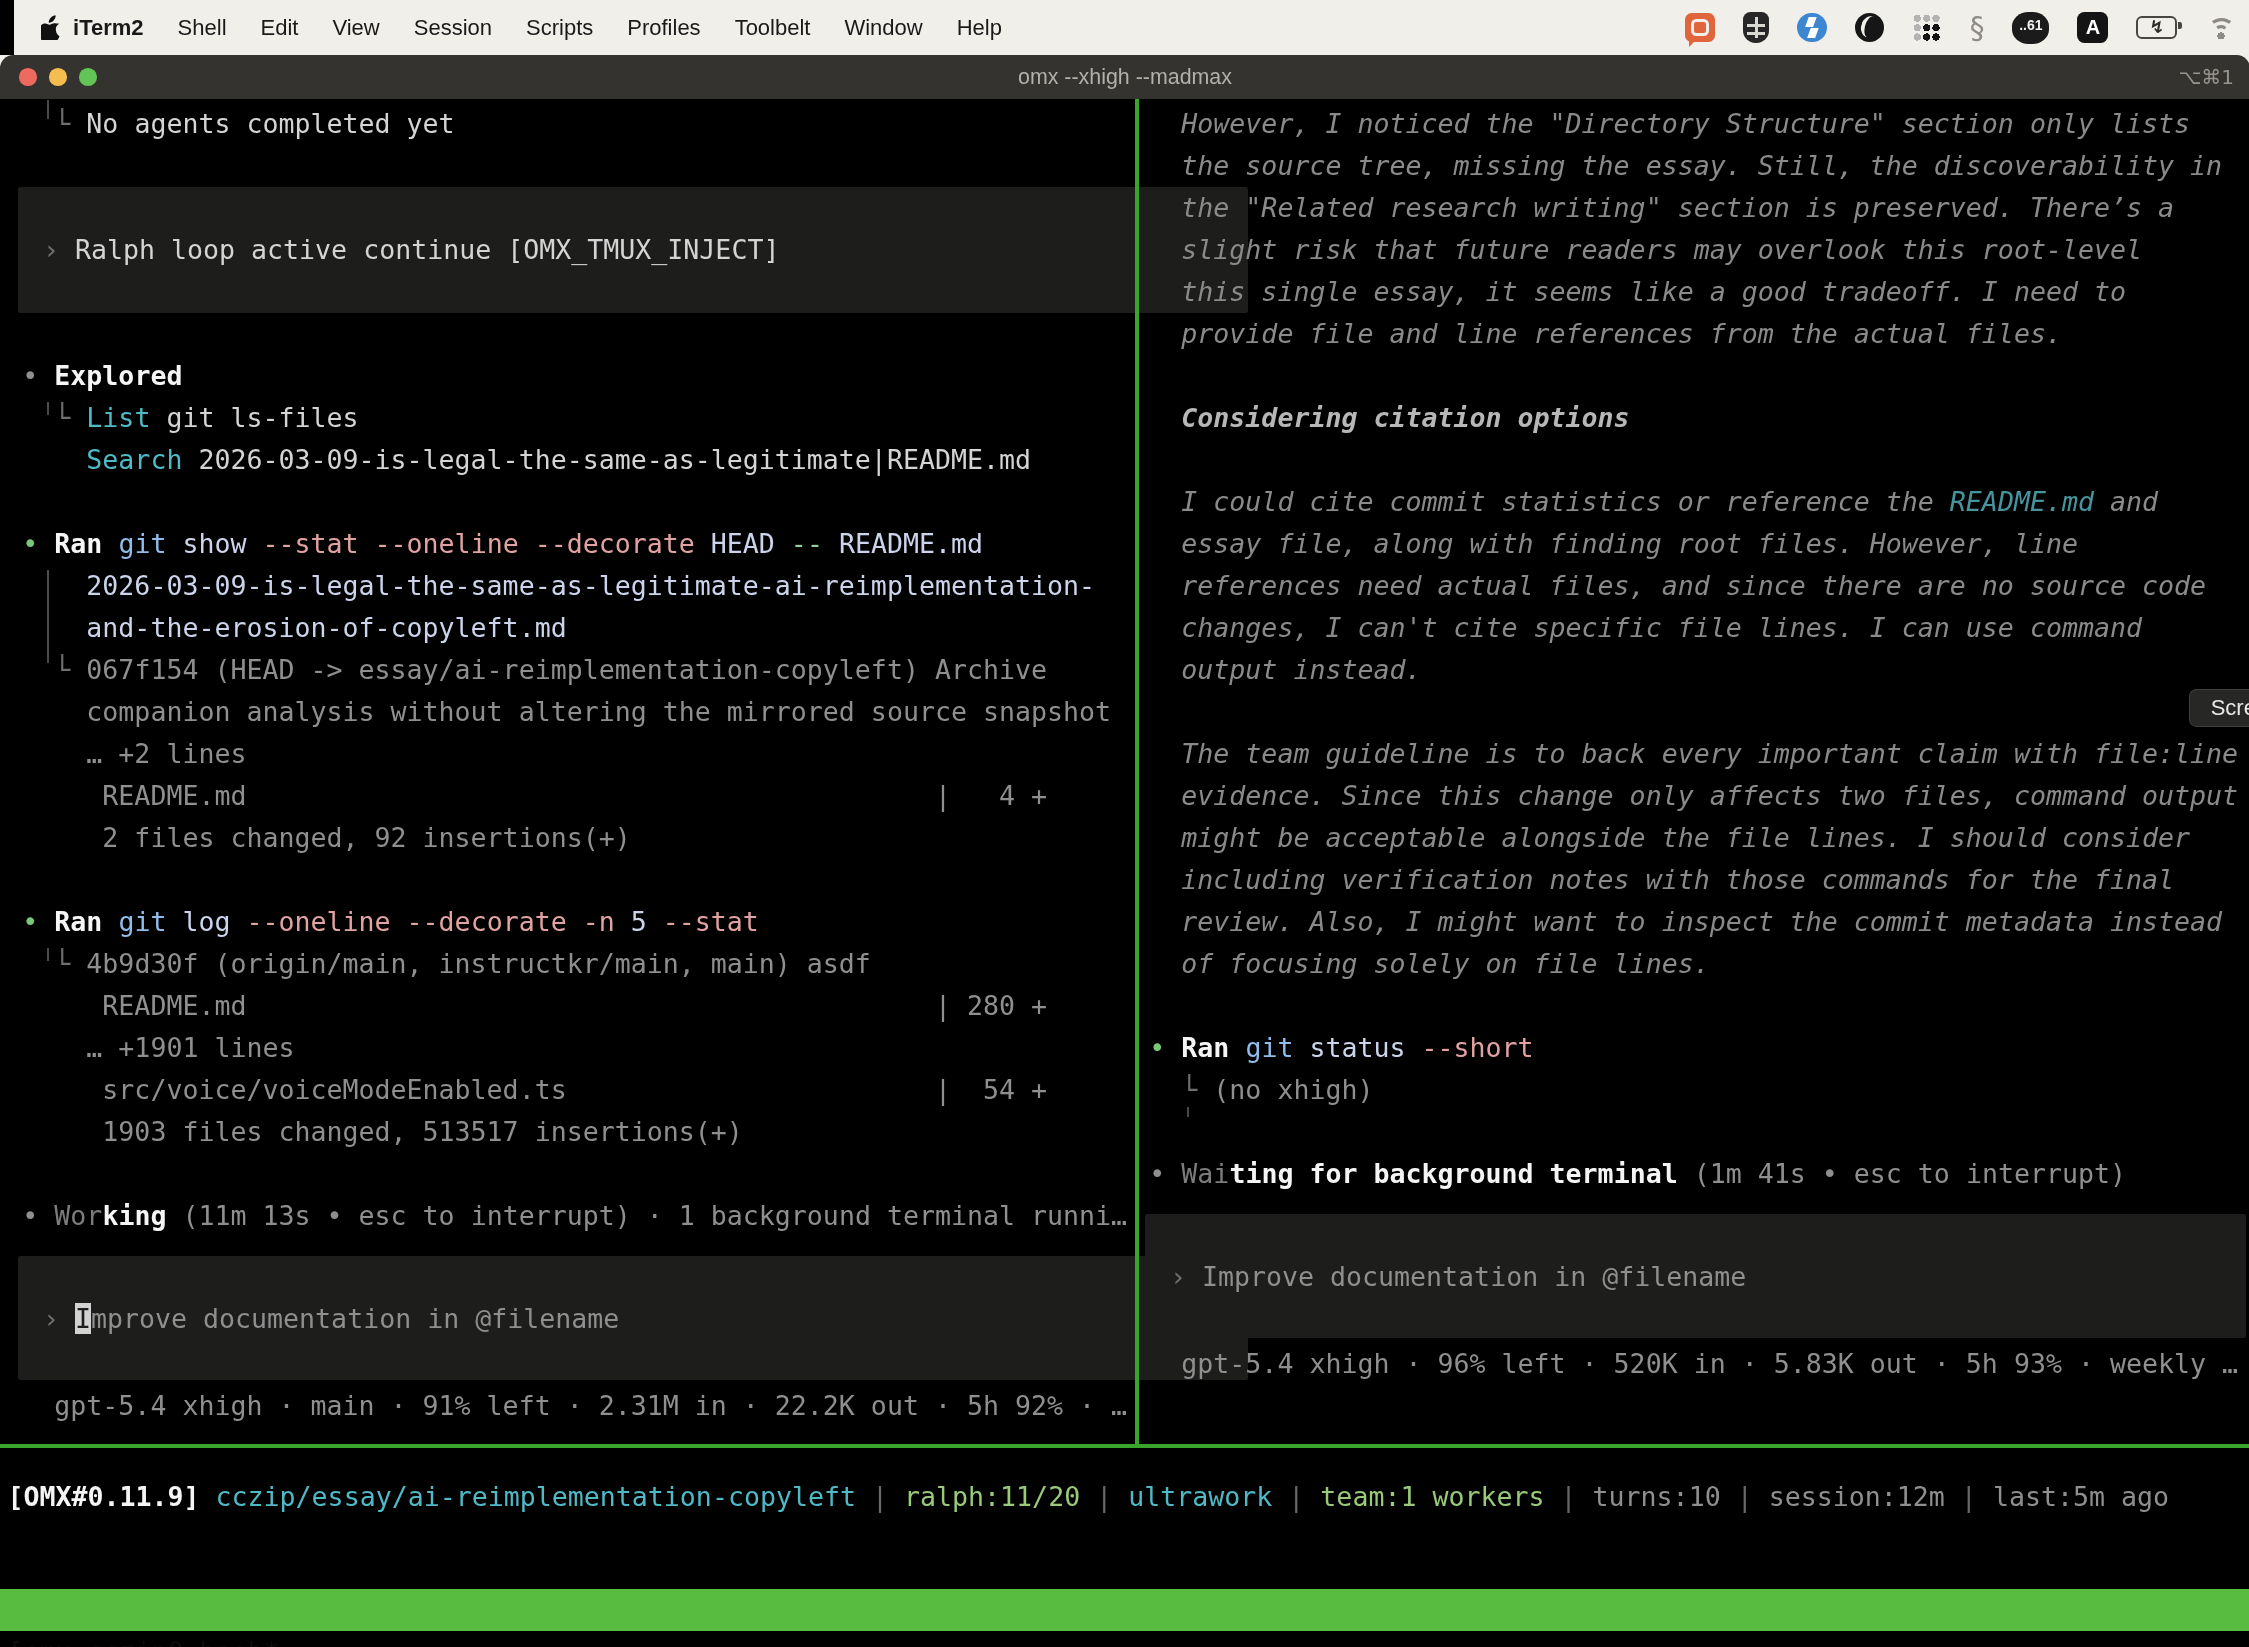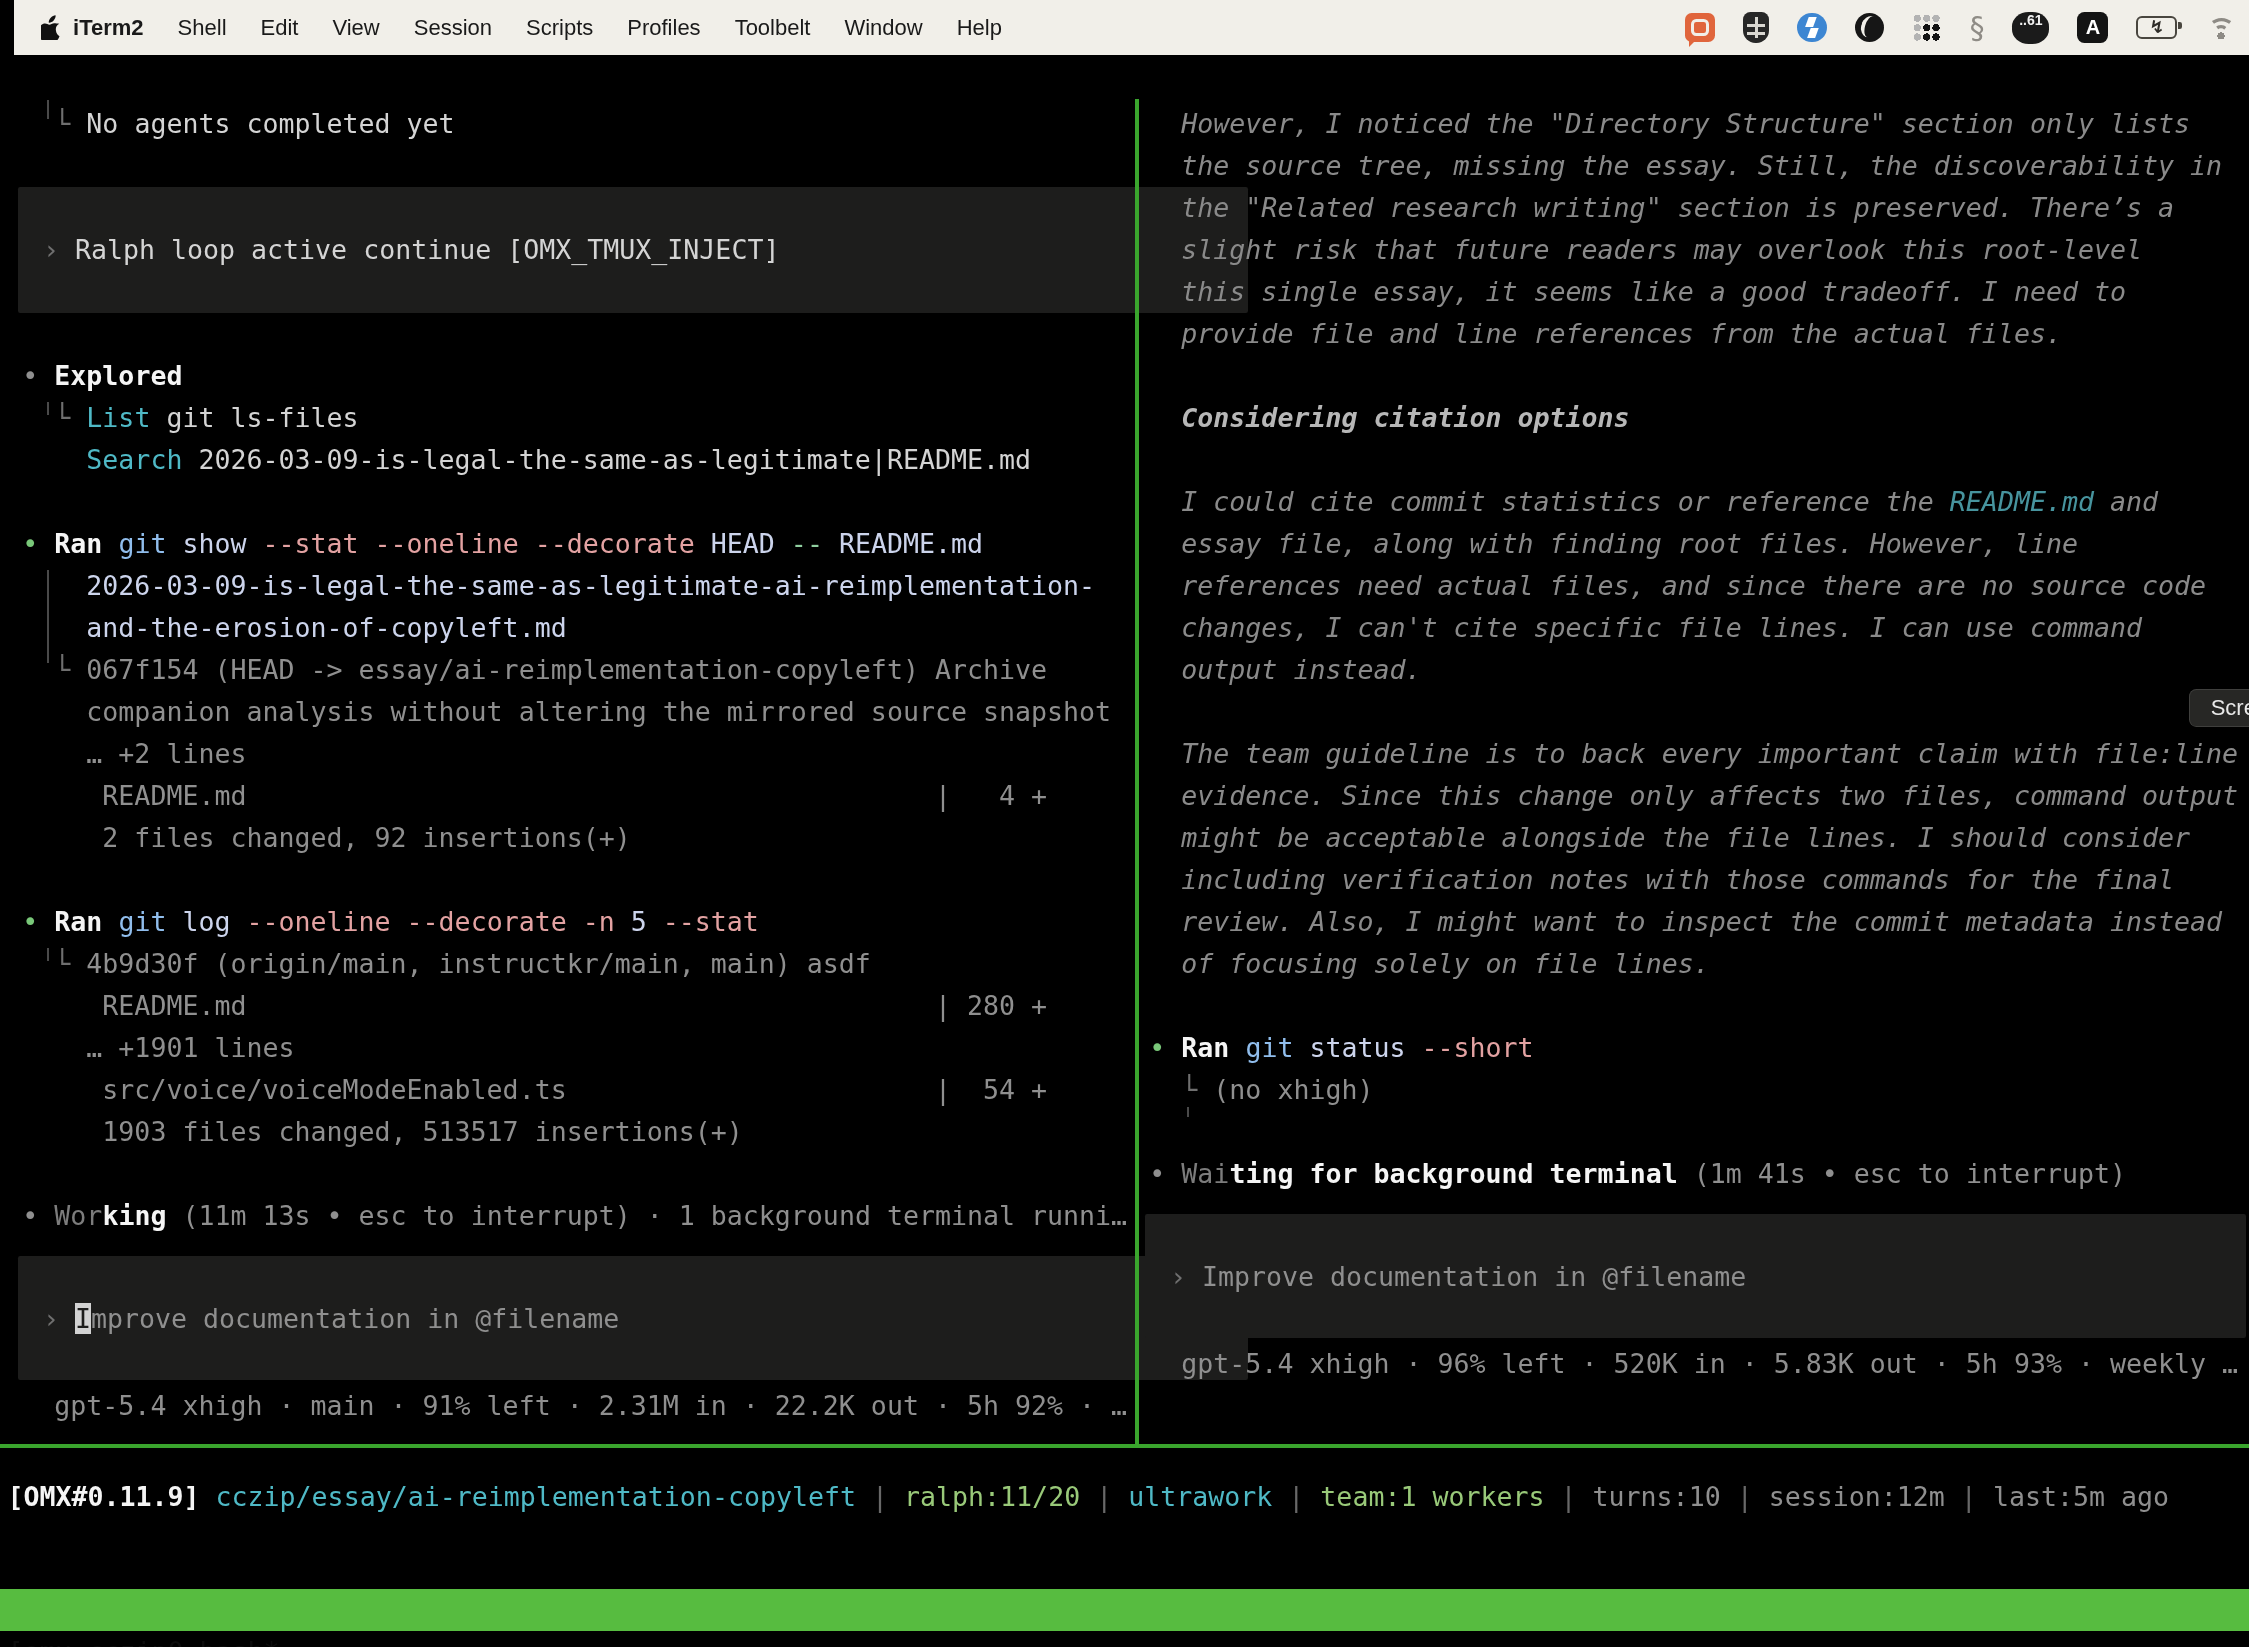--- a/index.html
+++ b/index.html
@@ -35,21 +35,21 @@
     radial-gradient(circle 3.7px at 5.2px 5.2px,#b3b3b3 98%,transparent),
     radial-gradient(circle 3.7px at 14.8px 5.2px,#b3b3b3 98%,transparent),
     radial-gradient(circle 3.7px at 24px 5.2px,#b3b3b3 98%,transparent),
     radial-gradient(circle 3.7px at 5.2px 14.8px,#b3b3b3 98%,transparent),
     radial-gradient(circle 3.7px at 14.8px 14.8px,#141414 98%,transparent),
     radial-gradient(circle 3.7px at 24px 14.8px,#141414 98%,transparent),
     radial-gradient(circle 3.7px at 5.2px 24px,#b3b3b3 98%,transparent),
     radial-gradient(circle 3.7px at 14.8px 24px,#141414 98%,transparent),
     radial-gradient(circle 3.7px at 24px 24px,#141414 98%,transparent);}
   .hook-icon span{font:400 29.5px "DejaVu Sans",sans-serif;color:#8f8c86;}
-  .meter-icon{width:37px;height:32px;background:#1b1b1b;border-radius:45%;display:flex;align-items:flex-start;justify-content:center;}
+  .meter-icon{width:37px;height:32px;background:#1b1b1b;border-radius:45%;display:flex;align-items:center;justify-content:center;}
   .meter-icon span{color:#f2f2f2;font:700 14px "Liberation Sans",sans-serif;padding-bottom:4.4px;}
   .a-square-icon{width:31px;height:31px;background:#141414;border-radius:7.4px;}
   .a-square-icon span{color:#fff;font:700 20px "Liberation Sans",sans-serif;}
   .battery-icon{width:37px;height:19px;border:2.2px solid #49463f;border-radius:5.9px;position:relative;
     display:flex;align-items:center;justify-content:center;}
   .battery-icon::after{content:"";position:absolute;right:-6.6px;top:3.7px;width:3.7px;height:7.4px;background:#49463f;border-radius:0 2.2px 2.2px 0;}
   .battery-icon span{color:#2e2c28;font:700 17.7px "DejaVu Sans",sans-serif;line-height:1;}
   .wifi-icon{width:32px;height:23.6px;position:relative;
     background:radial-gradient(circle 3.7px at 16px 20px,#8e8b85 98%,transparent);}
   .wifi-icon::before{content:"";position:absolute;left:0.7px;top:2.2px;width:31px;height:31px;border-radius:50%;
@@ -156,20 +156,31 @@
         <div class="micon a-square-icon">
           <span>A</span>
         </div>
         <div class="micon battery-icon">
           <span>↯</span>
         </div>
         <div class="micon wifi-icon"></div>
       </div>
   </div>
 
+  <div class="titleband">
+    <div class="titlebar">
+      <div class="tl-group">
+        <span class="tl red"></span>
+        <span class="tl yellow"></span>
+        <span class="tl green"></span>
+      </div>
+      <div class="wtitle">omx --xhigh --madmax</div>
+      <div class="wshort">⌥⌘1</div>
+    </div>
+  </div>
 
   <div class="pane" id="pane-left">
       <div class="trow"><span class="dim2">  └ </span><span class="fg">No agents completed yet</span></div>
       <div class="trow"></div>
       <div class="tbox ralph"><div class="trow"><span class="dim2">› </span><span class="fg">Ralph loop active continue [OMX_TMUX_INJECT]</span></div></div>
       <div class="trow"></div>
       <div class="trow"><span class="dim">• </span><span class="b">Explored</span></div>
       <div class="trow"><span class="dim2">  └ </span><span class="cyan">List</span><span class="fg"> git ls-files</span></div>
       <div class="trow"><span class="cyan">    Search</span><span class="fg"> 2026-03-09-is-legal-the-same-as-legitimate|README.md</span></div>
       <div class="trow"></div>

